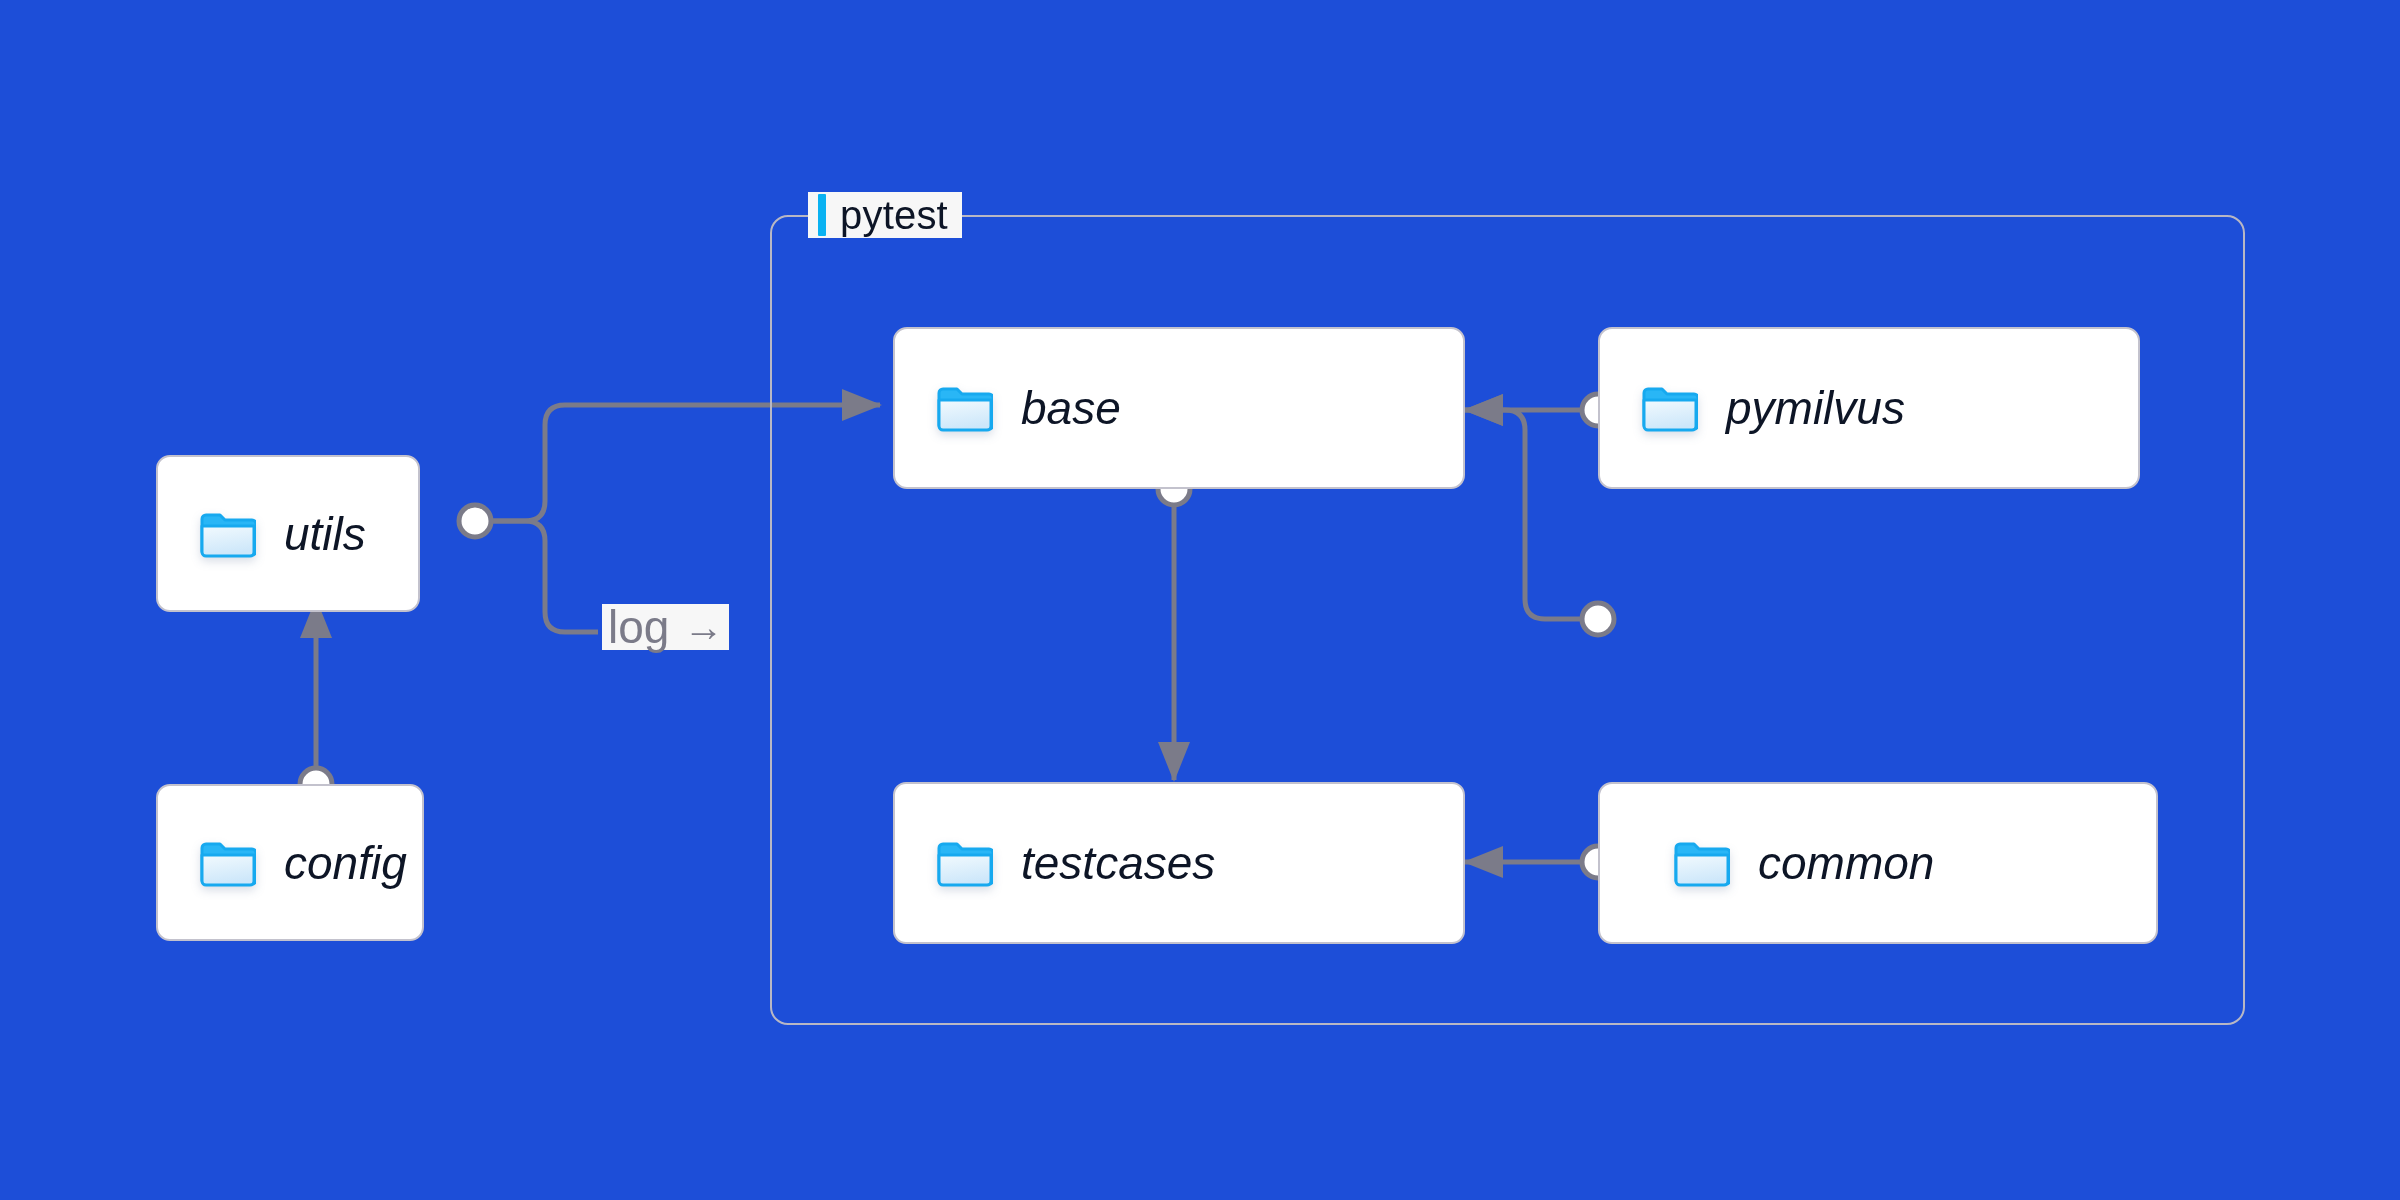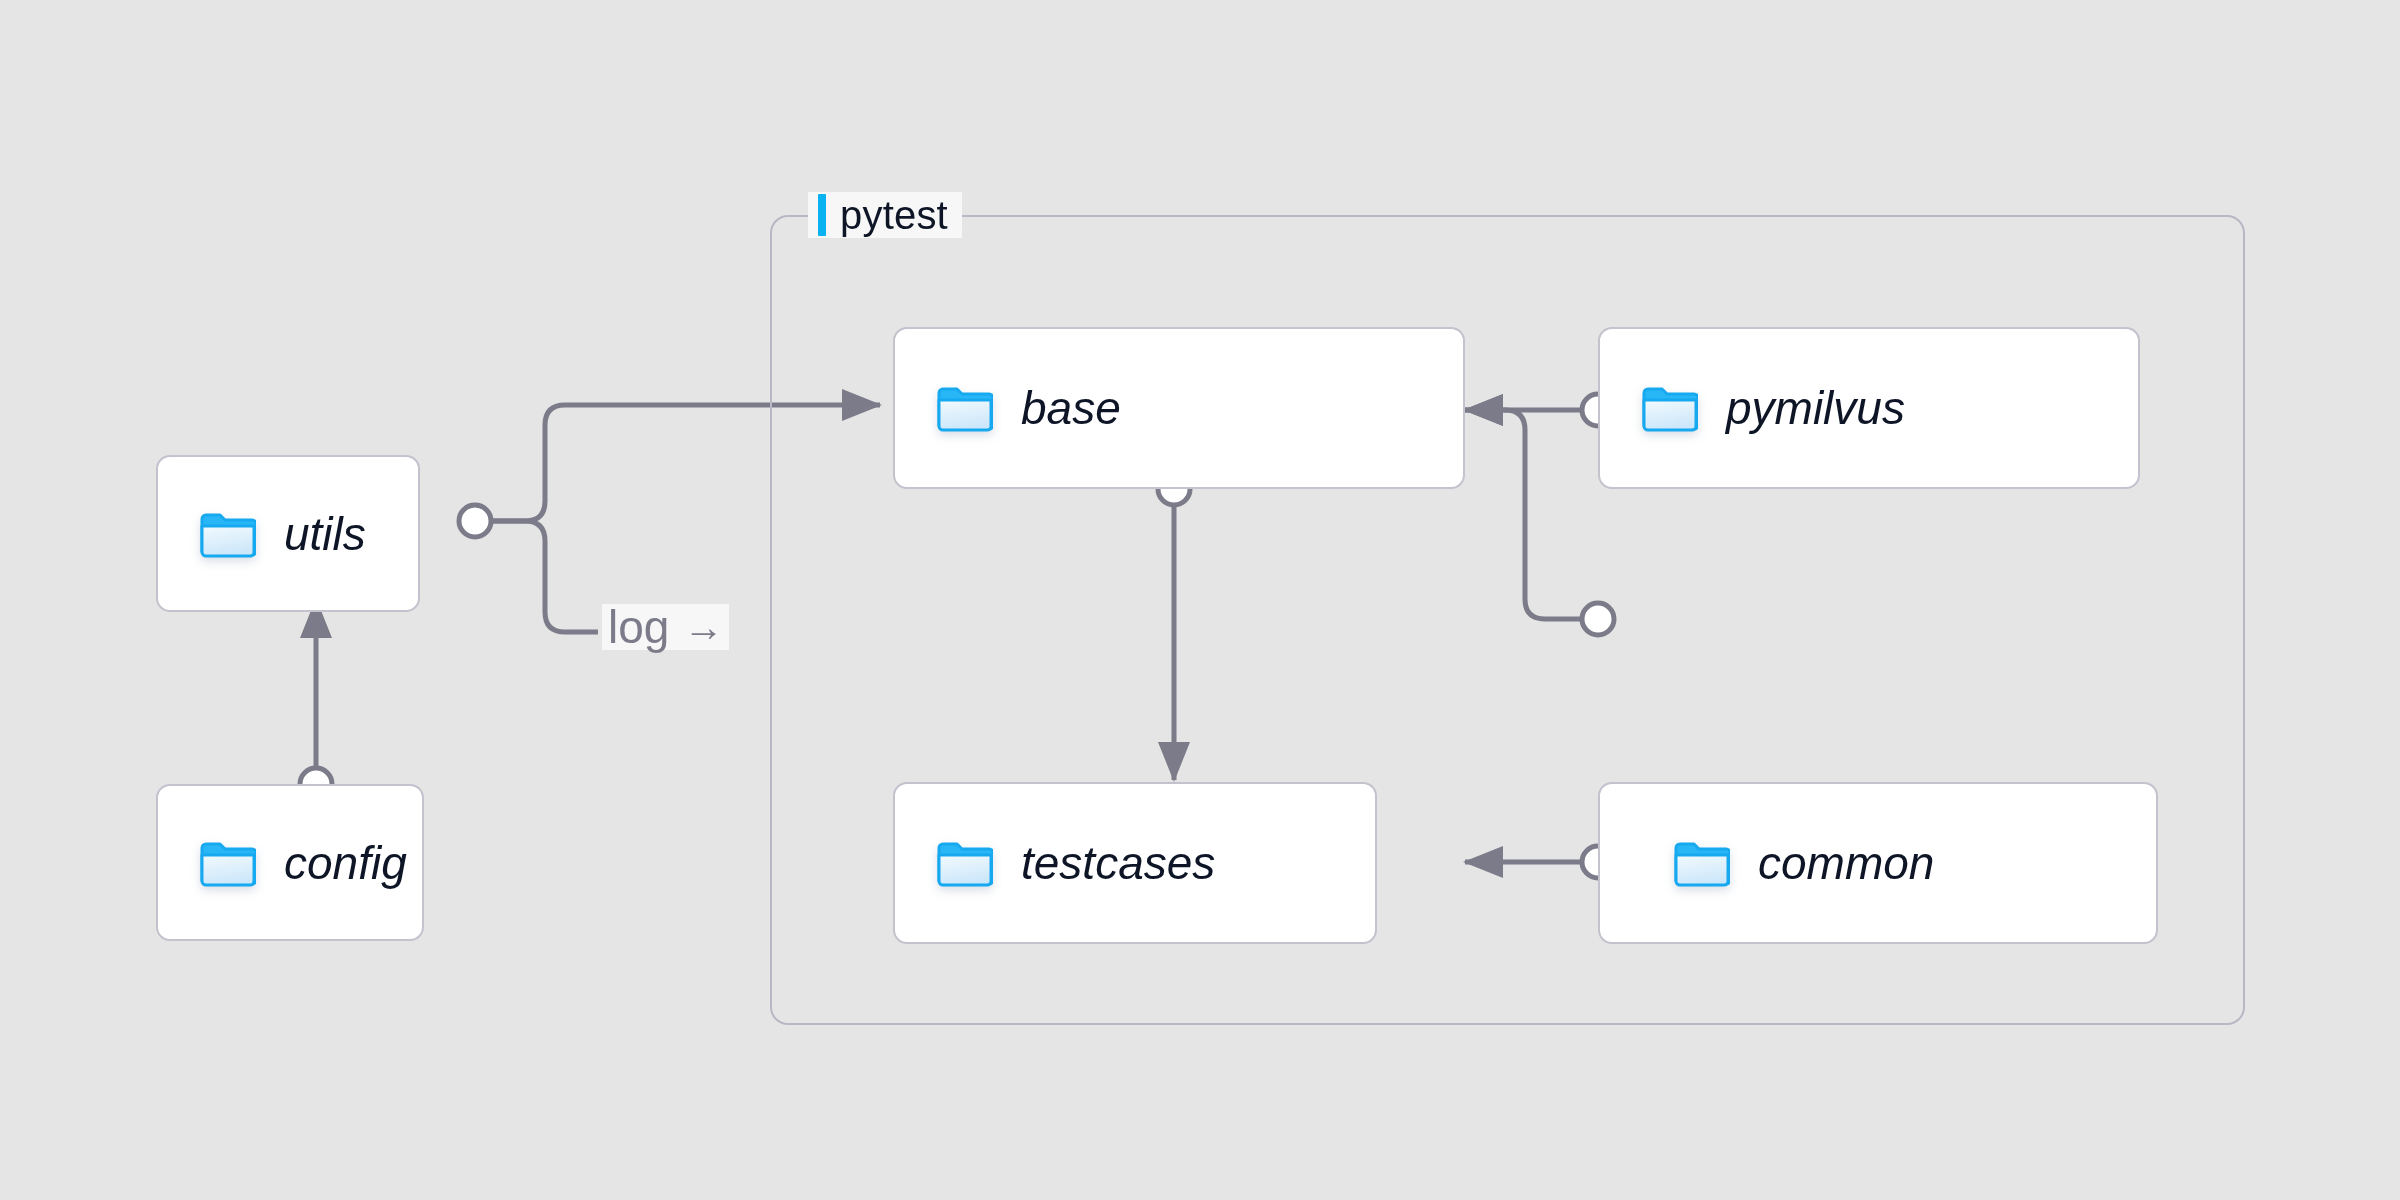--- a/index.html
+++ b/index.html
@@ -4,21 +4,21 @@
 <style>
   html, body {
     margin: 0;
     padding: 0;
     background: #f7f7f7;
   }
   #canvas {
     position: relative;
     width: 2400px;
     height: 1200px;
-    background: #e5e5e5;
+    background: #1d4ed8;
     font-family: "Liberation Sans", sans-serif;
     overflow: hidden;
   }
   #edges {
     position: absolute;
     left: 0; top: 0;
     width: 2400px;
     height: 1200px;
     pointer-events: none;
   }
@@ -194,21 +194,21 @@
       <span class="folder-icon">
         <svg width="56" height="48" viewBox="0 0 56 48">
           <path d="M2,9 a4,4 0 0 1 4,-4 h14 l5,5 h27 a4,4 0 0 1 4,4 v27 a4,4 0 0 1 -4,4 h-46 a4,4 0 0 1 -4,-4 z" fill="#29b6f6" stroke="#17a9ef" stroke-width="3" stroke-linejoin="round"></path>
           <path d="M2,16 h52 v26 a4,4 0 0 1 -4,4 h-44 a4,4 0 0 1 -4,-4 z" fill="url(#folderGrad)" stroke="#17a9ef" stroke-width="3" stroke-linejoin="round"></path>
         </svg>
       </span>
       <span class="node-label">base</span>
     </div>
   </div>
 
-  <div class="node" style="left:893px; top:782px; width:484px; height:162px;">
+  <div class="node" style="left:893px; top:782px; width:572px; height:162px;border-radius:13px;">
     <div class="node-inner">
       <span class="folder-icon">
         <svg width="56" height="48" viewBox="0 0 56 48">
           <path d="M2,9 a4,4 0 0 1 4,-4 h14 l5,5 h27 a4,4 0 0 1 4,4 v27 a4,4 0 0 1 -4,4 h-46 a4,4 0 0 1 -4,-4 z" fill="#29b6f6" stroke="#17a9ef" stroke-width="3" stroke-linejoin="round"></path>
           <path d="M2,16 h52 v26 a4,4 0 0 1 -4,4 h-44 a4,4 0 0 1 -4,-4 z" fill="url(#folderGrad)" stroke="#17a9ef" stroke-width="3" stroke-linejoin="round"></path>
         </svg>
       </span>
       <span class="node-label">testcases</span>
     </div>
   </div>

